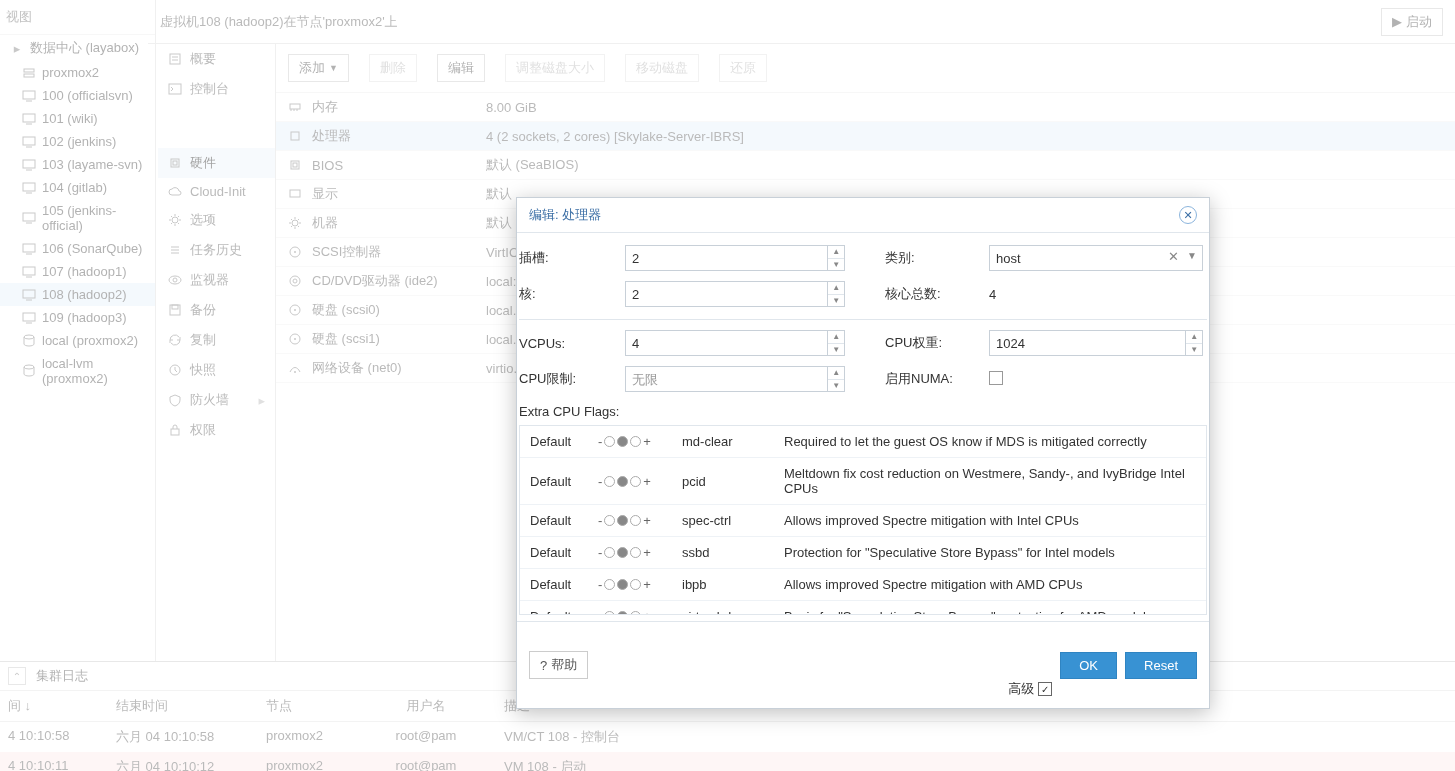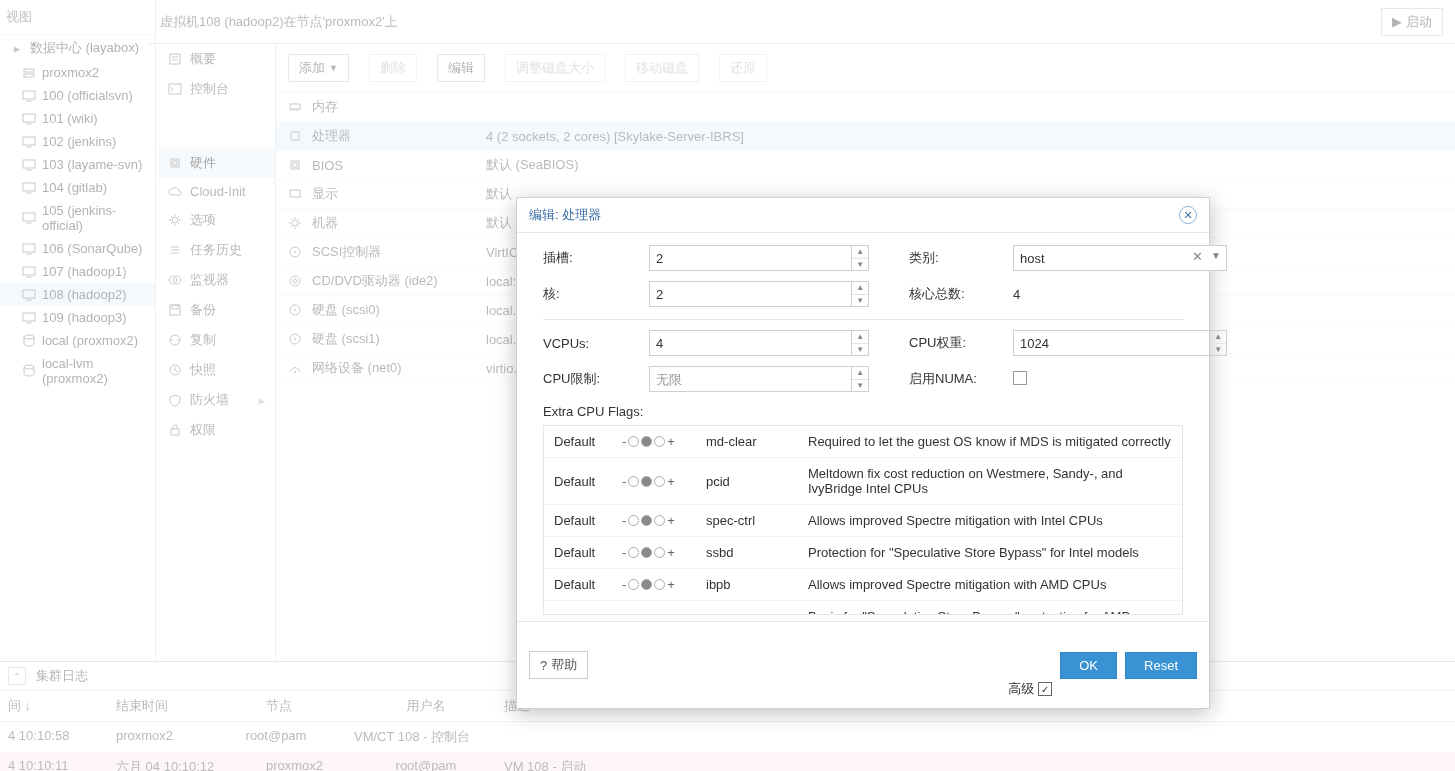--- a/index.html
+++ b/index.html
@@ -33,21 +33,21 @@
 .hwtable { }
 .hwrow { display: flex; align-items: center; padding: 5px 12px; border-bottom: 1px solid #f2f2f2; color: #666; }
 .hwrow.selected { background: #e6f1fb; }
 .hwrow .hw-k { width: 198px; display: flex; align-items: center; gap: 10px; }
 .hwrow .hw-v { flex: 1; }
 
 
 .modal { position: absolute; left: 516px; top: 197px; width: 694px; background: #fff; border: 1px solid #c8d0d8; box-shadow: 0 4px 20px rgba(0,0,0,0.25); z-index: 10; }
 .modal-hd { display: flex; align-items: center; justify-content: space-between; padding: 8px 12px; border-bottom: 1px solid #e0e6ec; color: #3b6ea5; }
 .modal-close { width: 18px; height: 18px; border: 1px solid #8bb4dc; border-radius: 50%; display: flex; align-items: center; justify-content: center; color: #3b6ea5; cursor: pointer; font-size: 11px; }
-.modal-body { padding: 12px 26px 6px; }
+.modal-body { padding: 12px 2px 6px; }
 .form-grid { display: grid; grid-template-columns: 106px 220px 40px 104px 214px; row-gap: 10px; align-items: center; }
 .fg-label { color: #333; }
 .fg-input { display: flex; }
 .txt { width: 100%; height: 26px; border: 1px solid #c8d0d8; padding: 0 6px; color: #333; }
 .txt::placeholder { color: #999; }
 .spin { width: 18px; border: 1px solid #c8d0d8; border-left: none; display: flex; flex-direction: column; }
 .spin div { flex: 1; display: flex; align-items: center; justify-content: center; font-size: 8px; color: #888; cursor: pointer; }
 .spin div:first-child { border-bottom: 1px solid #e0e6ec; }
 .clearable { position: relative; width: 100%; }
 .clearable .clr { position: absolute; right: 24px; top: 4px; color: #888; cursor: pointer; }
@@ -356,20 +356,21 @@
           <span class="icon-sm">
             <svg viewBox="0 0 14 14">
               <rect x="2" y="4" width="10" height="5" fill="none" stroke="currentColor"></rect>
               <line x1="3" y1="9" x2="3" y2="11" stroke="currentColor"></line>
               <line x1="6" y1="9" x2="6" y2="11" stroke="currentColor"></line>
               <line x1="9" y1="9" x2="9" y2="11" stroke="currentColor"></line>
             </svg>
           </span>
           <span>内存</span>
         </div>
+        <div class="hw-v">8.00 GiB</div>
       </div>
       <div class="hwrow selected">
         <div class="hw-k">
           <span class="icon-sm">
             <svg viewBox="0 0 14 14">
               <rect x="3" y="3" width="8" height="8" fill="none" stroke="currentColor"></rect>
             </svg>
           </span>
           <span>处理器</span>
         </div>
@@ -607,20 +608,21 @@
   <div class="logcols">
     <div class="c1">间 ↓</div>
     <div class="c2">结束时间</div>
     <div class="c3">节点</div>
     <div class="c4">用户名</div>
     <div class="c5">描述</div>
   </div>
   <div id="logrows">
       <div class="logrow">
         <div class="c1">4 10:10:58</div>
+        <div class="c2">六月 04 10:10:58</div>
         <div class="c3">proxmox2</div>
         <div class="c4">root@pam</div>
         <div class="c5">VM/CT 108 - 控制台</div>
       </div>
       <div class="logrow pink">
         <div class="c1">4 10:10:11</div>
         <div class="c2">六月 04 10:10:12</div>
         <div class="c3">proxmox2</div>
         <div class="c4">root@pam</div>
         <div class="c5">VM 108 - 启动</div>

